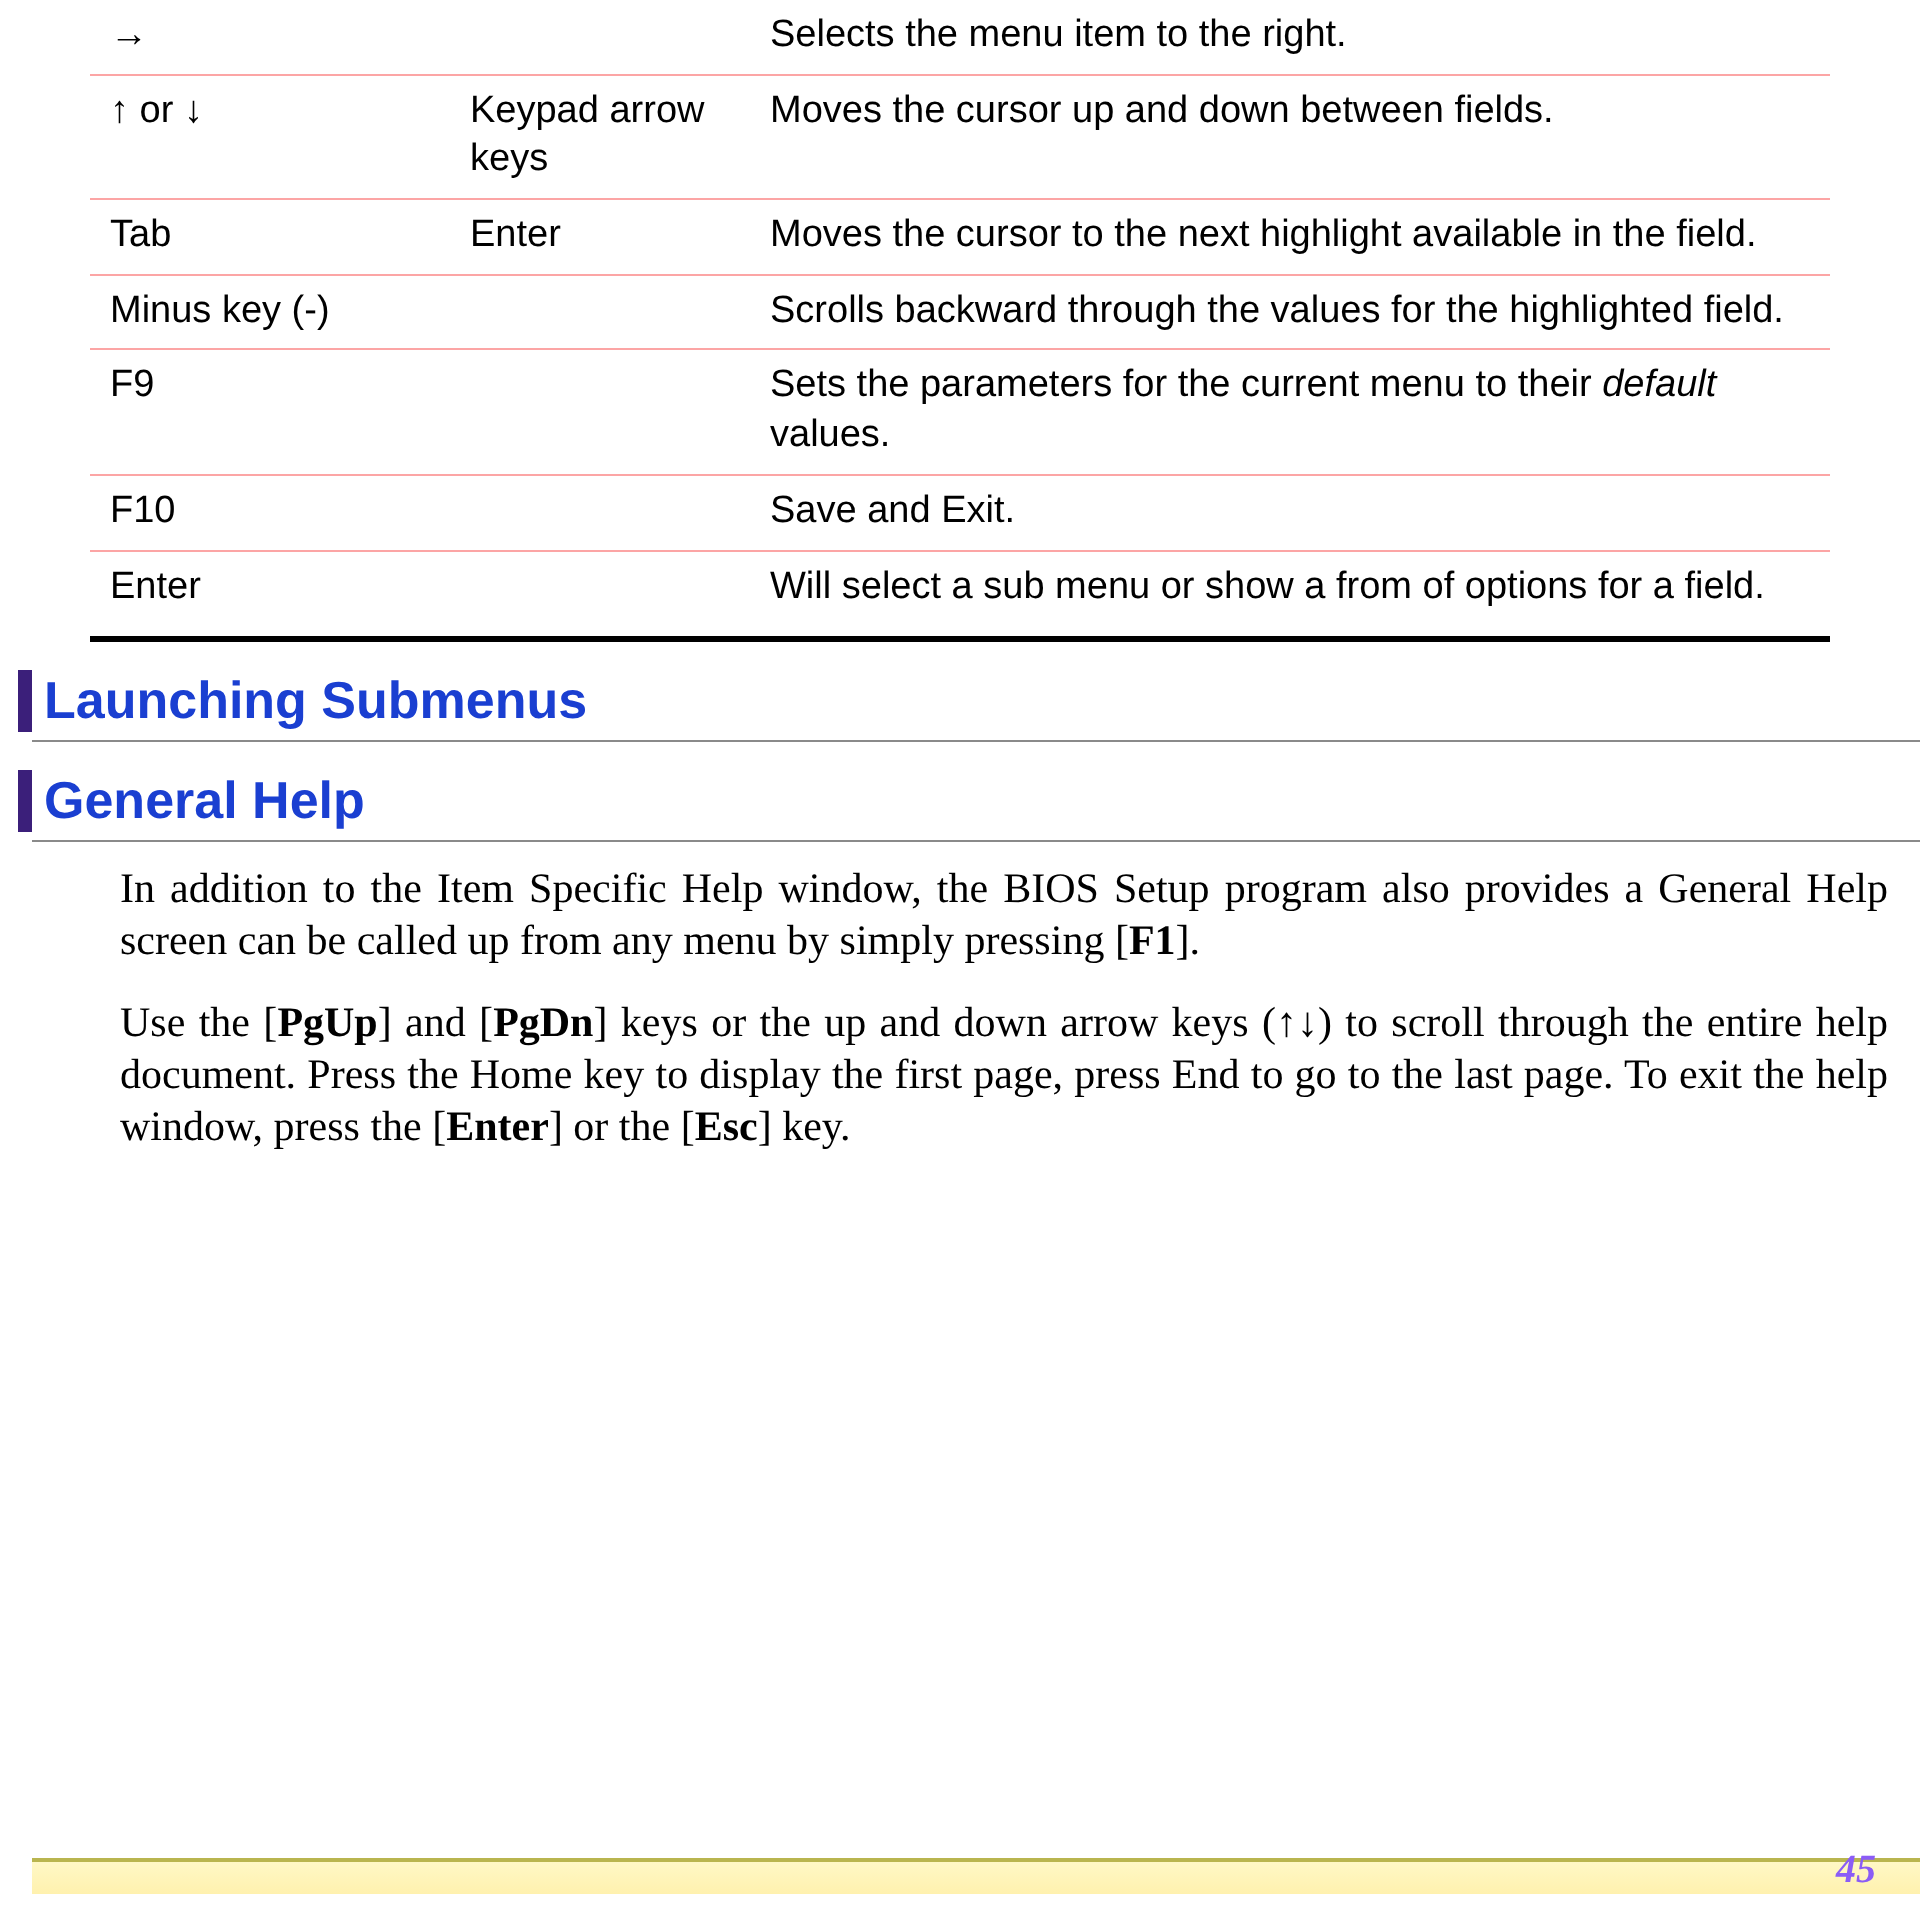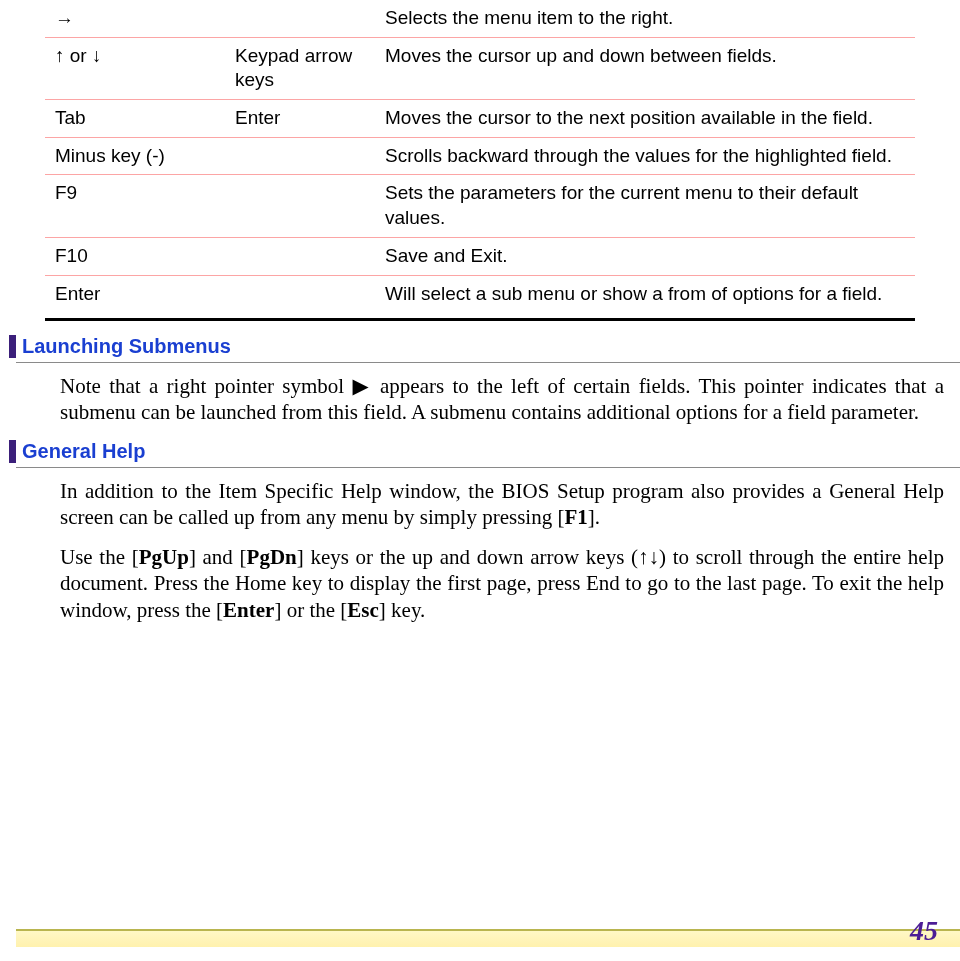--- a/index.html
+++ b/index.html
@@ -44,21 +44,21 @@
     padding: 0 0 2px 0;
   }
   .section-heading-inner {
     border-left: 7px solid #3b1f7a;
     padding-left: 6px;
   }
   .section-heading h2 {
     margin: 0;
     font-family: Arial, Helvetica, sans-serif;
     font-weight: bold;
-    font-size: 20px;
+    font-size: 26px;
     color: #1a3fd1;
     display: inline-block;
   }
   .section-rule {
     border: none;
     border-top: 1px solid #8a8a8a;
     margin: 2px 0 10px 0;
     width: 944px;
     margin-left: 16px;
   }
@@ -83,25 +83,25 @@
     background: linear-gradient(to bottom, #fff8c6 0%, #fff1ae 100%);
     border-top: 2px solid #b9b54f;
   }
   .footer-page {
     position: absolute;
     right: 22px;
     bottom: 0;
     font-family: "Times New Roman", Times, serif;
     font-style: italic;
     font-weight: bold;
-    font-size: 28px;
-    color: #4c1d95;
+    font-size: 20px;
+    color: #8b5cf6;
   }
   .heading-wrap { margin-left: 9px; }
-  .inline-default { }
+  .inline-default { font-style: italic; }
 </style>
 </head>
 <body>
 
 <div class="page">
 
   <table class="key-table">
     <tbody>
       <tr>
         <td class="col1">→</td>
@@ -109,21 +109,21 @@
         <td class="col3">Selects the menu item to the right.</td>
       </tr>
       <tr>
         <td class="col1">↑ or ↓</td>
         <td class="col2">Keypad arrow keys</td>
         <td class="col3">Moves the cursor up and down between fields.</td>
       </tr>
       <tr>
         <td class="col1">Tab</td>
         <td class="col2">Enter</td>
-        <td class="col3">Moves the cursor to the next position available in the field.</td>
+        <td class="col3">Moves the cursor to the next highlight available in the field.</td>
       </tr>
       <tr>
         <td class="col1">Minus key (-)</td>
         <td class="col2"></td>
         <td class="col3">Scrolls backward through the values for the highlighted field.</td>
       </tr>
       <tr>
         <td class="col1">F9</td>
         <td class="col2"></td>
         <td class="col3"><span>Sets the parameters for the current menu to their </span><span class="inline-default">default</span><span> values.</span></td>
@@ -144,23 +144,20 @@
 
   <div class="heading-wrap">
     <div class="section-heading">
       <div class="section-heading-inner">
         <h2>Launching Submenus</h2>
       </div>
     </div>
   </div>
   <hr class="section-rule">
 
-  <p class="body-text">
-    <span>Note that a right pointer symbol </span><span>▶</span><span> appears to the left of certain fields.  This pointer indicates that a submenu can be launched from this field.  A submenu contains additional options for a field parameter.</span>
-  </p>
 
 
   <div class="heading-wrap">
     <div class="section-heading">
       <div class="section-heading-inner">
         <h2>General Help</h2>
       </div>
     </div>
   </div>
   <hr class="section-rule">

